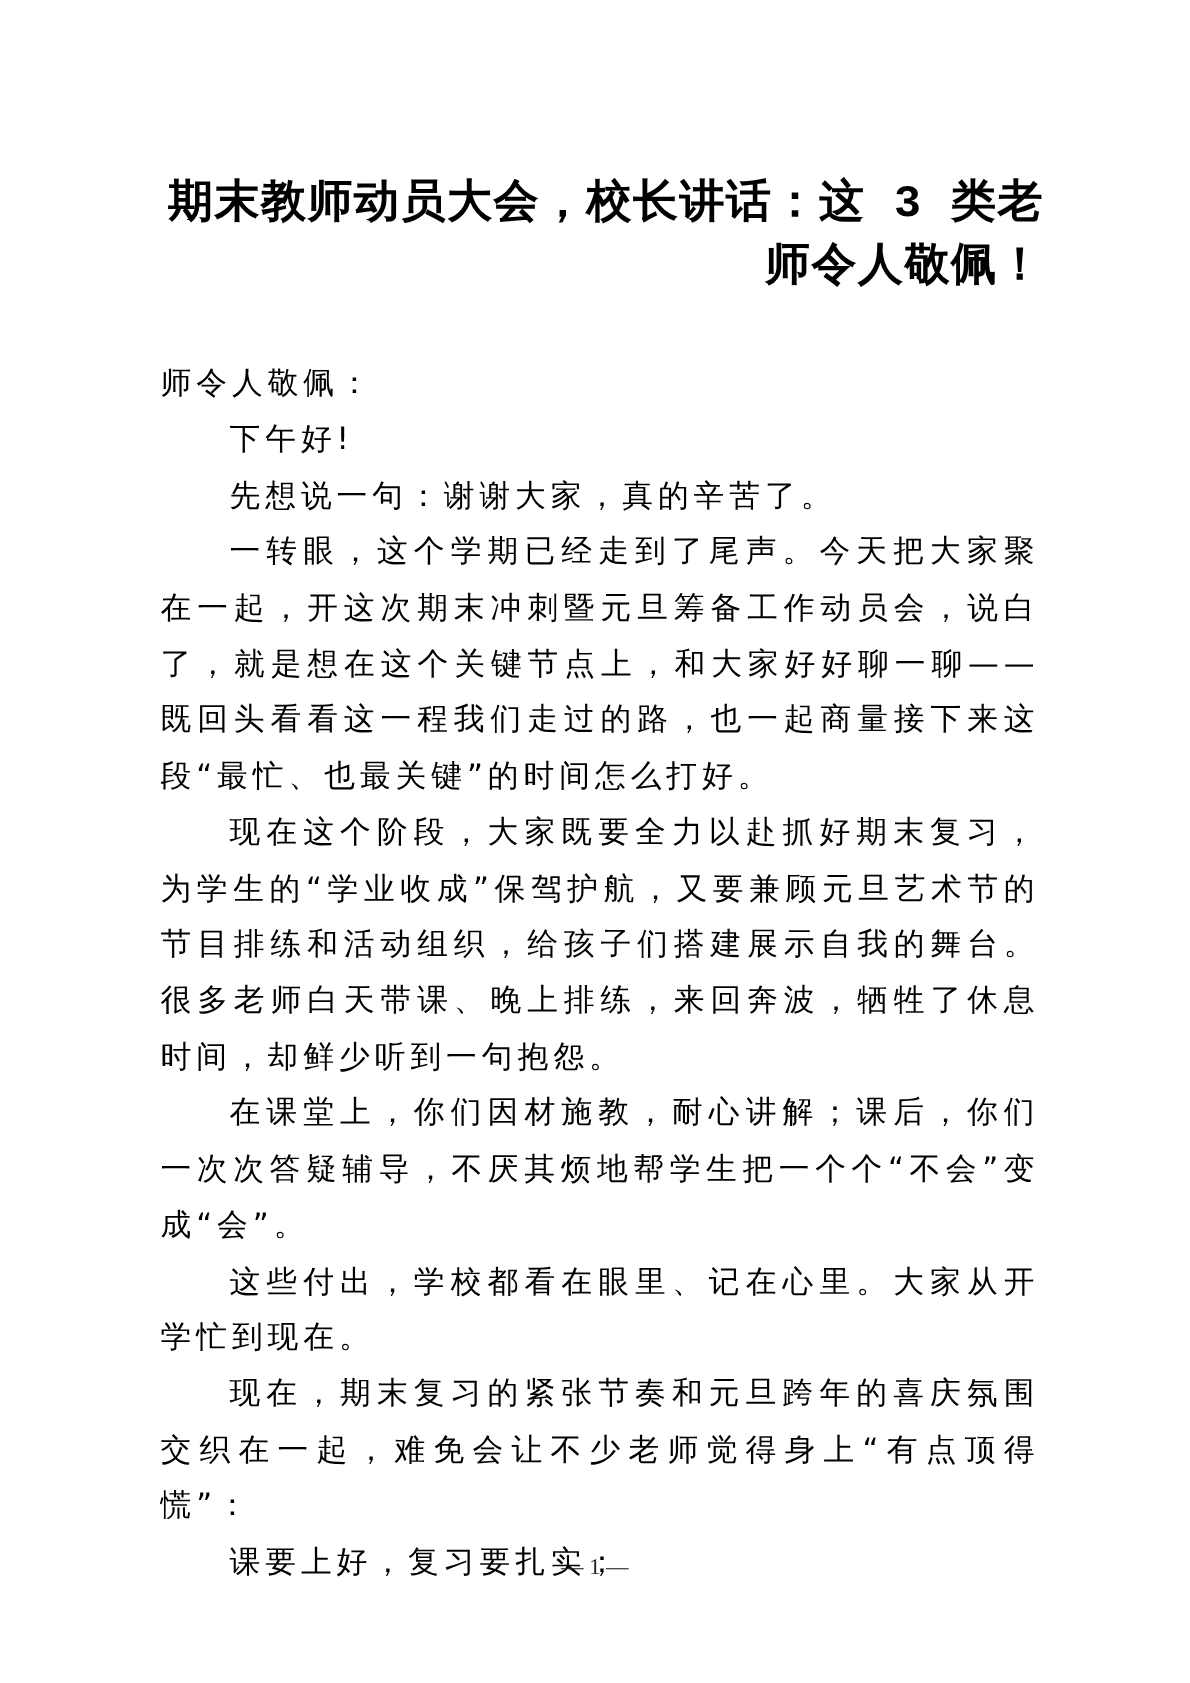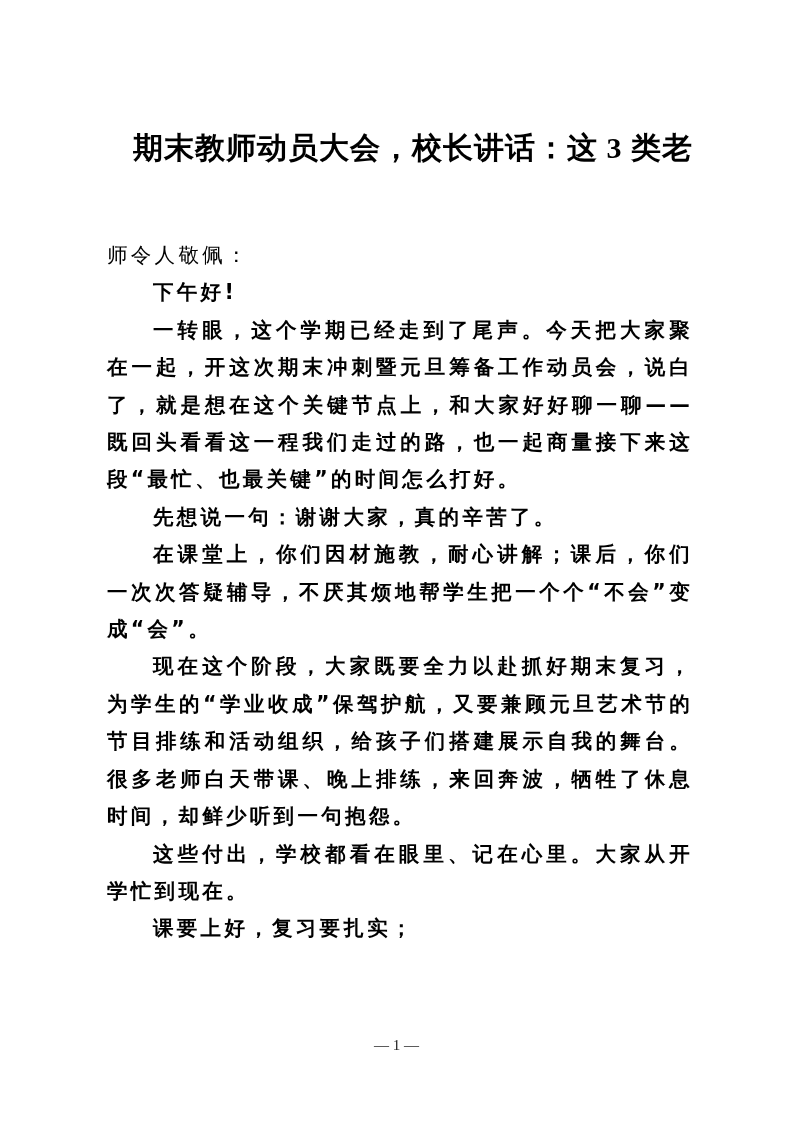--- a/index.html
+++ b/index.html
@@ -19,72 +19,73 @@
       left: 0; top: 0;
       width: 793px;
       height: 1122px;
       background: #fff;
     }
     .title {
       position: absolute;
       left: 104px;
       top: 112px;
       width: 588px;
-      text-align: center;
-      font-family: Liberation Serif, serif;
+      text-align: right;
+      font-family: Liberation Mono, monospace;
       font-weight: bold;
       font-size: 30px;
       line-height: 42px;
       letter-spacing: 1px;
-      margin: 15px;
+      margin: 4px;
     }
     .body-text {
       position: absolute;
       left: 107px;
       top: 237px;
       width: 586px;
       font-family: "DejaVu Sans", "Liberation Sans", sans-serif;
       font-size: 20.5px;
       line-height: 37.4px;
       letter-spacing: 3.3px;
       text-align: justify;
     }
     .body-text p {
       margin: 0;
       padding: 0;
     }
     .body-text p.indent {
       text-indent: 46px;
-      font-weight: bold;
     }
     .page-number {
       position: absolute;
       left: 0;
       width: 793px;
       top: 1037px;
       text-align: center;
       font-family: "Liberation Serif", "DejaVu Serif", serif;
       font-size: 15px;
       color: #222;
     }
   </style>
 </head>
 <body>
 
 <div class="page">
   <h1 class="title">
     <span>期末教师动员大会，校长讲话：这 3 类老</span><br>
+    <span>师令人敬佩！</span>
   </h1>
 
   <div class="body-text">
     <p>师令人敬佩：</p>
     <p class="indent">下午好!</p>
+    <p class="indent">先想说一句：谢谢大家，真的辛苦了。</p>
     <p class="indent">一转眼，这个学期已经走到了尾声。今天把大家聚在一起，开这次期末冲刺暨元旦筹备工作动员会，说白了，就是想在这个关键节点上，和大家好好聊一聊——既回头看看这一程我们走过的路，也一起商量接下来这段“最忙、也最关键”的时间怎么打好。</p>
-    <p class="indent">先想说一句：谢谢大家，真的辛苦了。</p>
+    <p class="indent">现在这个阶段，大家既要全力以赴抓好期末复习，为学生的“学业收成”保驾护航，又要兼顾元旦艺术节的节目排练和活动组织，给孩子们搭建展示自我的舞台。很多老师白天带课、晚上排练，来回奔波，牺牲了休息时间，却鲜少听到一句抱怨。</p>
     <p class="indent">在课堂上，你们因材施教，耐心讲解；课后，你们一次次答疑辅导，不厌其烦地帮学生把一个个“不会”变成“会”。</p>
-    <p class="indent">现在这个阶段，大家既要全力以赴抓好期末复习，为学生的“学业收成”保驾护航，又要兼顾元旦艺术节的节目排练和活动组织，给孩子们搭建展示自我的舞台。很多老师白天带课、晚上排练，来回奔波，牺牲了休息时间，却鲜少听到一句抱怨。</p>
     <p class="indent">这些付出，学校都看在眼里、记在心里。大家从开学忙到现在。</p>
+    <p class="indent">现在，期末复习的紧张节奏和元旦跨年的喜庆氛围交织在一起，难免会让不少老师觉得身上“有点顶得慌”：</p>
     <p class="indent">课要上好，复习要扎实；</p>
 
   </div>
 
   <div class="page-number">— 1 —</div>
 </div>
 
 </body></html>

